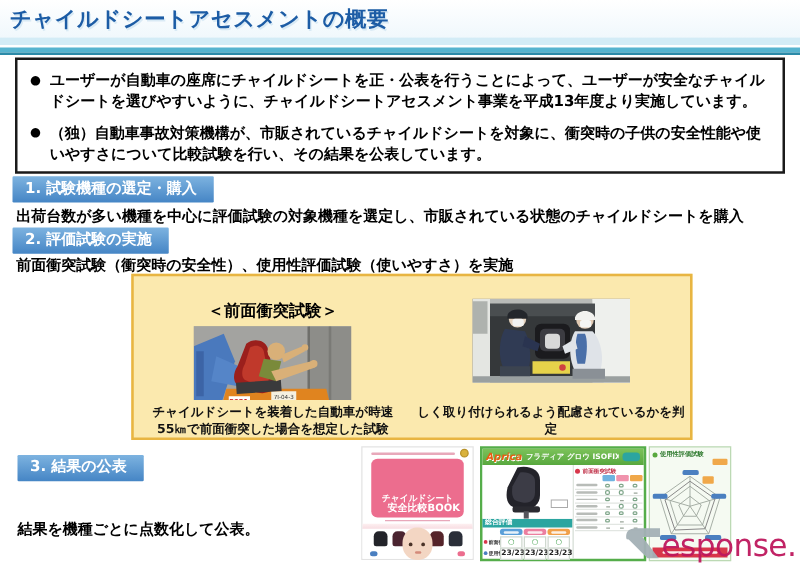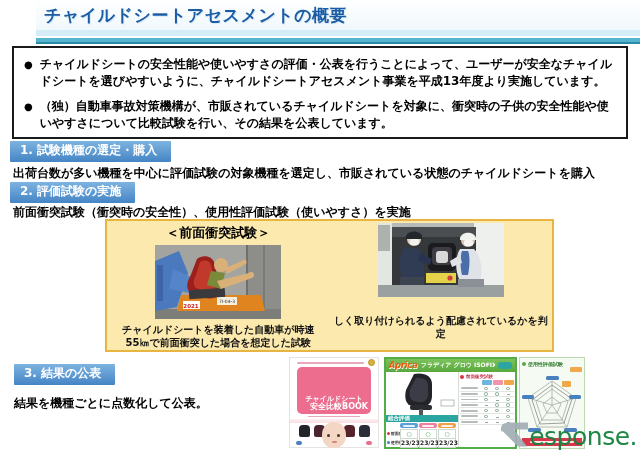--- a/index.html
+++ b/index.html
@@ -1,44 +1,44 @@
 <!DOCTYPE html>
 <html><head>
 <meta charset="utf-8">
 <style>
   * { margin:0; padding:0; box-sizing:border-box; }
   html,body { background:#fff; }
   body { font-family:"DejaVu Sans","Liberation Sans",sans-serif; }
   .page { position:relative; width:640px; height:451px; background:#ffffff; overflow:hidden; }
 
   
-  .hdr { position:absolute; top:0; left:0; width:640px; height:42px;padding-left:36px; }
+  .hdr { position:absolute; top:0; left:0; width:640px; height:42px; }
   .hdr-title-area { height:30px; background:linear-gradient(180deg,#ffffff 0%,#f0f8fc 100%); display:flex; align-items:center; }
   .hdr-title { font-size:17px; font-weight:bold; color:#1c5ca5; padding-left:8px; letter-spacing:0.5px; text-shadow:1px 1px 0 #d9eaf5; }
   .band1 { height:6px; background:#d3ecf6; }
   .band2 { height:2px; background:#ffffff; }
   .band3 { height:4px; background:#56b4cf; }
   .band4 { height:2px; background:#2b8aa8; }
 
   
   .intro-box { position:absolute; left:12px; top:46px; width:616px; height:93px; border:2px solid #1a1a1a; background:#fff; padding:8px 10px 0 10px; }
   .bullet-row { display:flex; margin-bottom:7px; }
   .bullet-dot { font-size:10px; line-height:17px; margin-right:7px; color:#000; }
   .bullet-text { font-size:12px; font-weight:600; color:#000; line-height:1.45; }
 
   
   .sec-head { position:absolute; display:inline-block; background:linear-gradient(180deg,#7db3e0 0%,#4585c5 100%); color:#fff; font-size:12px; font-weight:bold; padding:1px 14px 3px 10px; border-radius:1px; }
   .sec-body { position:absolute; font-size:12px; font-weight:600; color:#000; }
   .s1h { left:10px; top:141px; } .s1b { left:13px; top:165px; }
   .s2h { left:10px; top:182px; } .s2b { left:13px; top:204px; }
-  .s3h { left:14px; top:364px; } .s3b { left:14px; top:395px;text-align:center; }
+  .s3h { left:14px; top:364px; } .s3b { left:14px; top:415px;text-align:center; }
 
   
   .tests-panel { position:absolute; left:105px; top:219px; width:449px; height:133px; background:#fbe9ae; border:2px solid #e8b542; display:flex; }
-  .test-col { flex:1; display:flex; flex-direction:column; align-items:center; padding-top:2px; }
+  .test-col { flex:1; display:flex; flex-direction:column; align-items:center; padding-top:18px; }
   .test-title { font-size:13px; font-weight:bold; color:#000; margin:1px 0 3px 0; }
   .test-photo { width:126px; height:74px; overflow:hidden; background:#9c9c98; }
   .test-caption { font-size:10px; font-weight:600; color:#111; text-align:center; line-height:1.32; margin-top:4px; }
 
   
   .booklet { position:absolute; left:289px; top:357px; width:90px; height:91px; background:#fff; border:1px solid #e3e3e3; display:flex; flex-direction:column; }
   .bk-top { height:9px; display:flex; align-items:center; padding:0 3px; }
   .bk-microline { height:2px; background:#e8a8ba; flex:1; margin:0 4px; border-radius:1px; }
   .bk-medal { width:7px; height:7px; border-radius:50%; background:#d9b23c; border:1px solid #b8922a; }
   .bk-band { margin:0 7px; background:#ec6d8e; border-radius:5px; padding:1px 0 2px 0; text-align:center; }
@@ -94,41 +94,41 @@
   .radar-hdr { display:flex; align-items:center; gap:2px; height:7px; }
   .radar-hdot { width:4px; height:4px; border-radius:50%; background:#58a83e; }
   .radar-htext { font-size:5px; font-weight:bold; color:#2f7a2f; white-space:nowrap; }
   .radar-chip { margin-left:auto; width:12px; height:5px; background:#f0a84a; border-radius:1px; }
   .radar-svg { flex:1; }
   .radar-banner { height:8px; background:#d8364a; display:flex; align-items:center; justify-content:center; }
   .radar-banner i { display:block; width:44px; height:2px; background:rgba(255,255,255,.9); border-radius:1px; }
 
   
   .watermark { position:absolute; right:3px; bottom:3px; display:flex; align-items:flex-end; opacity:0.95; }
-  .wm-text { font-size:25px; color:#15803d; letter-spacing:-0.5px; line-height:0.9; font-weight:500; }
+  .wm-text { font-size:25px; color:#be185d; letter-spacing:-0.5px; line-height:0.9; font-weight:500; }
 </style>
 </head>
 <body>
 
 <div class="page">
 
   <div class="hdr">
     <div class="hdr-title-area">
       <span class="hdr-title">チャイルドシートアセスメントの概要</span>
     </div>
     <div class="band1"></div>
     <div class="band2"></div>
     <div class="band3"></div>
     <div class="band4"></div>
   </div>
 
   <div class="intro-box">
     <div class="bullet-row">
       <span class="bullet-dot">●</span>
-      <span class="bullet-text">チャイルドシートの安全性能や使いやすさの評価・公表を行うことによって、ユーザーが安全なチャイルドシートを選びやすいように、チャイルドシートアセスメント事業を平成13年度より実施しています。</span>
+      <span class="bullet-text">ユーザーが自動車の座席にチャイルドシートを正・公表を行うことによって、ユーザーが安全なチャイルドシートを選びやすいように、チャイルドシートアセスメント事業を平成13年度より実施しています。</span>
     </div>
     <div class="bullet-row">
       <span class="bullet-dot">●</span>
       <span class="bullet-text">（独）自動車事故対策機構が、市販されているチャイルドシートを対象に、衝突時の子供の安全性能や使いやすさについて比較試験を行い、その結果を公表しています。</span>
     </div>
   </div>
 
   <div class="sec-head s1h">1. 試験機種の選定・購入</div>
   <div class="sec-body s1b">出荷台数が多い機種を中心に評価試験の対象機種を選定し、市販されている状態のチャイルドシートを購入</div>
 

